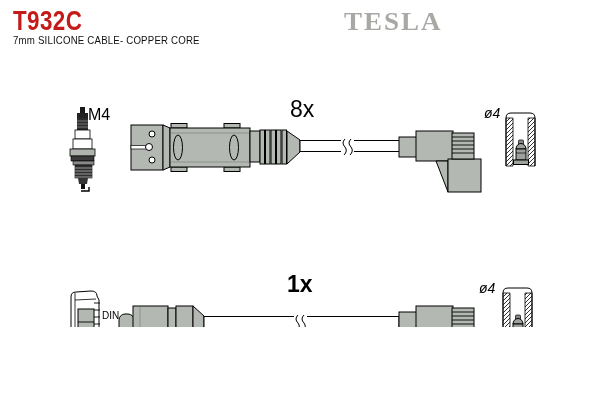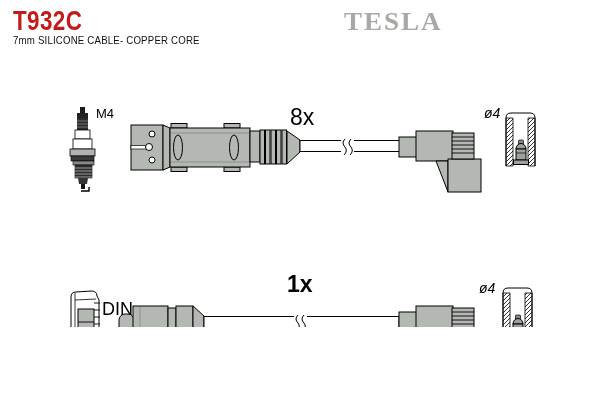--- a/index.html
+++ b/index.html
@@ -7,24 +7,24 @@
           font-family:"Liberation Sans",sans-serif;color:#000;}
   .part-number{position:absolute;left:13px;top:5px;font-size:28px;font-weight:bold;
                color:var(--c-part,#c41a1a);letter-spacing:.5px;
                transform:scaleX(.8);transform-origin:left top;white-space:nowrap;}
   .subtitle{position:absolute;left:13px;top:34px;font-size:11px;color:#111;
             transform:scaleX(.88);transform-origin:left top;white-space:nowrap;letter-spacing:.2px;}
   .brand{position:absolute;left:344px;top:7px;font-family:"Liberation Serif",serif;
          font-weight:bold;font-size:27px;letter-spacing:2px;color:var(--c-brand,#a7aaa4);
          transform:scaleY(.95);transform-origin:left top;white-space:nowrap;}
   .lbl{position:absolute;white-space:nowrap;}
-  .lbl-m4{left:96px;top:106px;font-size:13px;}
-  .lbl-din{left:102px;top:299px;font-size:18px;text-align:right;}
+  .lbl-m4{left:88px;top:106px;font-size:16px;}
+  .lbl-din{left:102px;top:310px;font-size:10px;text-align:right;}
   .qty{font-size:23px;}
-  .qty-8x{left:290px;top:104px;}
+  .qty-8x{left:290px;top:96px;}
   .qty-1x{left:287px;top:271px;font-weight:bold;}
   .dia{font-size:14px;font-style:italic;font-weight:normal;}
   .dia-r1{left:484px;top:105px;}
   .dia-r2{left:479px;top:280px;}
   svg{position:absolute;left:0;top:0;}
   .fg{fill:var(--c-fill,#b4b8b2);stroke:var(--c-outline,#000);stroke-width:1;}
   .fgd{fill:#9da19b;stroke:#000;stroke-width:1;}
   .fw{fill:#fff;stroke:#000;stroke-width:1;}
   .ln{stroke:#000;fill:none;}
 </style>

